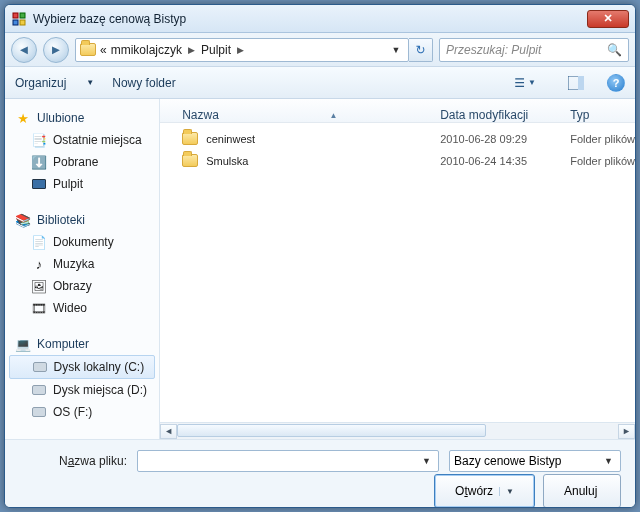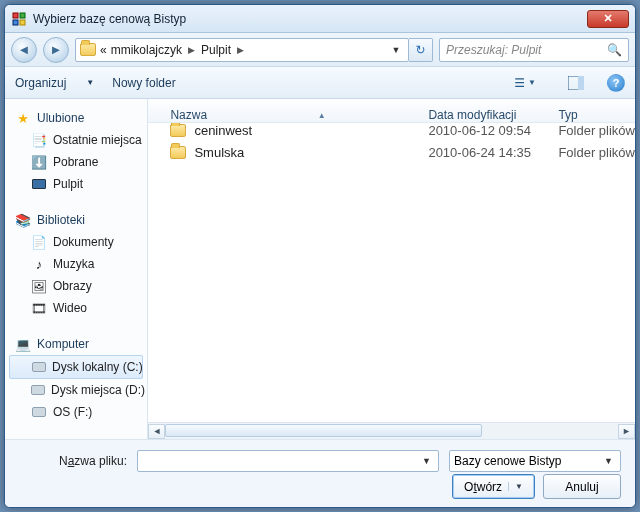--- a/index.html
+++ b/index.html
@@ -31,40 +31,40 @@
   .side-item.sel { background: linear-gradient(#eef6ff,#dcebfa); border: 1px solid #b7d4f0; border-radius: 2px; margin: 0 4px; padding-left: 22px; }
   .side-spacer { height: 14px; }
   .sicon { width: 16px; height: 16px; display: inline-flex; align-items: center; justify-content: center; font-size: 13px; }
   .filearea { flex: 1; display: flex; flex-direction: column; background: #fff; }
   .colheaders { height: 24px; display: flex; align-items: flex-end; border-bottom: 1px solid #e2e9f0; font-size: 12px; color: #2a4a6a; background: linear-gradient(#fdfeff,#f1f6fb); }
   .col-name { width: 280px; padding-left: 22px; display:flex; align-items:center; gap:8px;}
   .col-date { width: 130px; }
   .col-type { flex: 1; }
   .sort-arrow { font-size: 8px; color: #5a7fa3; }
   .filelist { flex: 1; overflow: hidden; }
-  .filerow { display: flex; align-items: flex-start; height: 22px; font-size: 13px; color: #222; }
+  .filerow { display: flex; align-items: flex-end; height: 22px; font-size: 11px; color: #222; }
   .filerow .c-name { width: 280px; padding-left: 22px; display: flex; align-items: center; gap: 8px; }
   .filerow .c-date { width: 130px; color: #555; }
   .filerow .c-type { flex: 1; color: #555; white-space: nowrap; overflow: hidden; }
   .folder-icon { width: 16px; height: 13px; background: linear-gradient(#fde9a7,#f3cb5b); border: 1px solid #d8a93b; border-radius: 2px; position: relative; }
   .folder-icon::before { content:""; position:absolute; top:-4px; left:0; width:7px; height:4px; background:#f3cb5b; border:1px solid #d8a93b; border-bottom:none; border-radius:2px 2px 0 0;}
   .hscroll { height: 17px; background: #f0f4f8; border-top: 1px solid #dbe6f0; display: flex; align-items: center; }
   .hscroll .arrow { width: 17px; height: 15px; background: linear-gradient(#fafdff,#e6eef6); border:1px solid #c6d5e4; display:flex; align-items:center; justify-content:center; font-size:9px; color:#456;}
   .hscroll .track { flex:1; height:15px; background:#eef3f8; position:relative;}
   .hscroll .thumb { position:absolute; left:0; top:0; height:13px; width:70%; background: linear-gradient(#f5faff,#dbe8f4); border:1px solid #b7cde2; border-radius:2px;}
   .bottom { padding: 10px 14px; background: #f0f6fb; border-top: 1px solid #dbe6f0; }
   .row1 { display: flex; align-items: center; gap: 10px; margin-bottom: 2px; }
   .lbl { font-size: 12px; color: #222; width: 108px; text-align: right; }
   .lbl u { text-decoration: underline; }
   .combo { height: 22px; background: #fff; border: 1px solid #9eb9d3; border-radius: 2px; display: flex; align-items: center; padding: 0 4px; font-size: 12px; }
   .combo .caret { margin-left: auto; font-size: 9px; color: #333; padding: 0 3px; }
   .filename-combo { flex: 1; }
   .filter-combo { width: 172px; }
   .row2 { display: flex; justify-content: flex-end; gap: 8px; }
-  .btn { height: 25px; min-width: 78px; background: linear-gradient(#fdfeff,#e7eff7); border: 1px solid #8fa9c3; border-radius: 3px; font-size: 12px; display: flex; align-items: center; justify-content: center; gap: 6px; padding: 0 11px; }
+  .btn { height: 34px; min-width: 78px; background: linear-gradient(#fdfeff,#e7eff7); border: 1px solid #8fa9c3; border-radius: 3px; font-size: 12px; display: flex; align-items: center; gap: 6px; padding: 0 20px; }
   .btn.primary { border-color: #3d7fbf; box-shadow: 0 0 0 1px #a6cdf3 inset; }
   .btn .split { border-left: 1px solid #b7cde2; padding-left: 6px; font-size: 8px; color: #345; }
   .star{color:#f5b301}
   .disk{display:inline-block;width:14px;height:10px;background:#cfd9e2;border:1px solid #8fa0b0;border-radius:2px;position:relative}
   .monitor{display:inline-block;width:14px;height:10px;background:#3a6fa5;border:1px solid #234;border-radius:1px}
 </style>
 </head>
 <body>
 
 <div class="window">
@@ -202,21 +202,21 @@
           </div>
         <div class="col-date">Data modyfikacji</div>
         <div class="col-type">Typ</div>
       </div>
       <div class="filelist">
         <div class="filerow">
           <div class="c-name">
               <span class="folder-icon"></span>
               <span>ceninwest</span>
             </div>
-          <div class="c-date">2010-06-12 09:54</div>
+          <div class="c-date">2010-06-28 09:29</div>
           <div class="c-type">Folder plików</div>
         </div>
         <div class="filerow">
           <div class="c-name">
               <span class="folder-icon"></span>
               <span>Smulska</span>
             </div>
           <div class="c-date">2010-06-24 14:35</div>
           <div class="c-type">Folder plików</div>
         </div>

